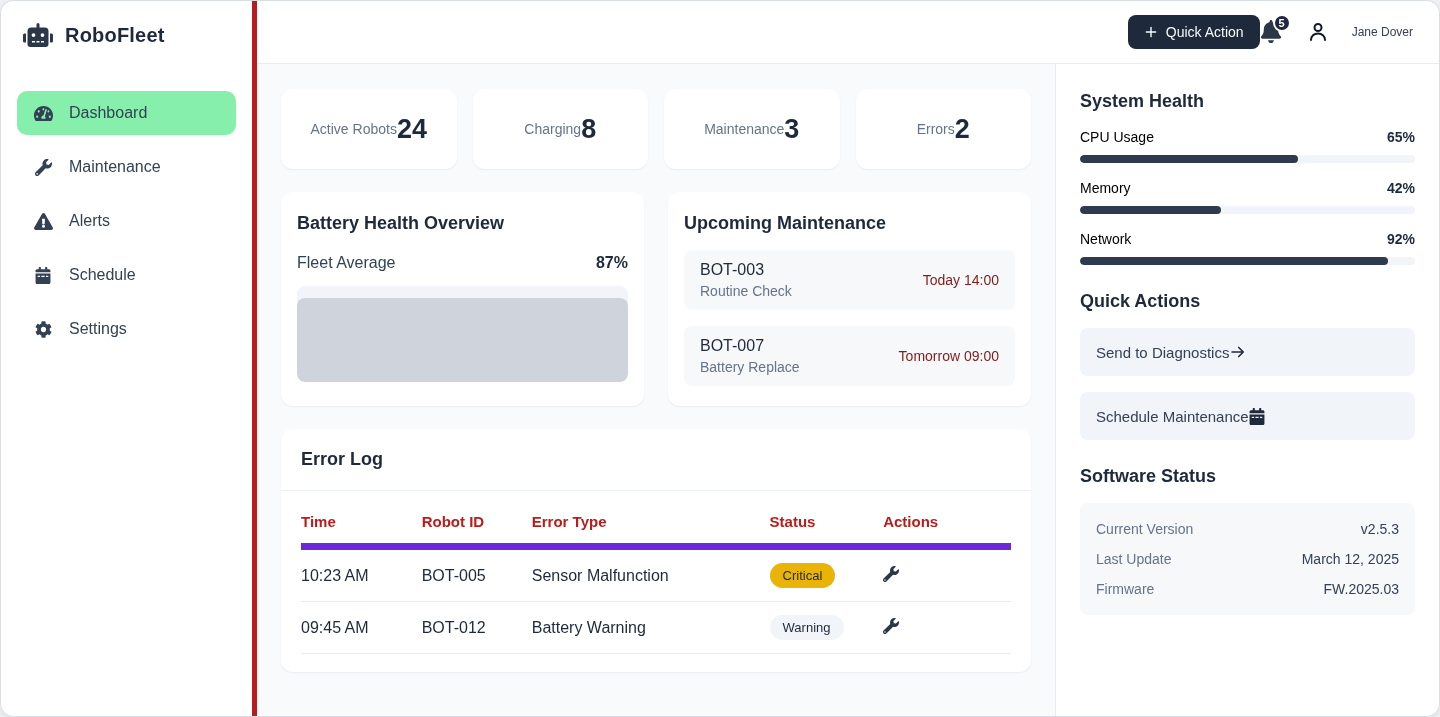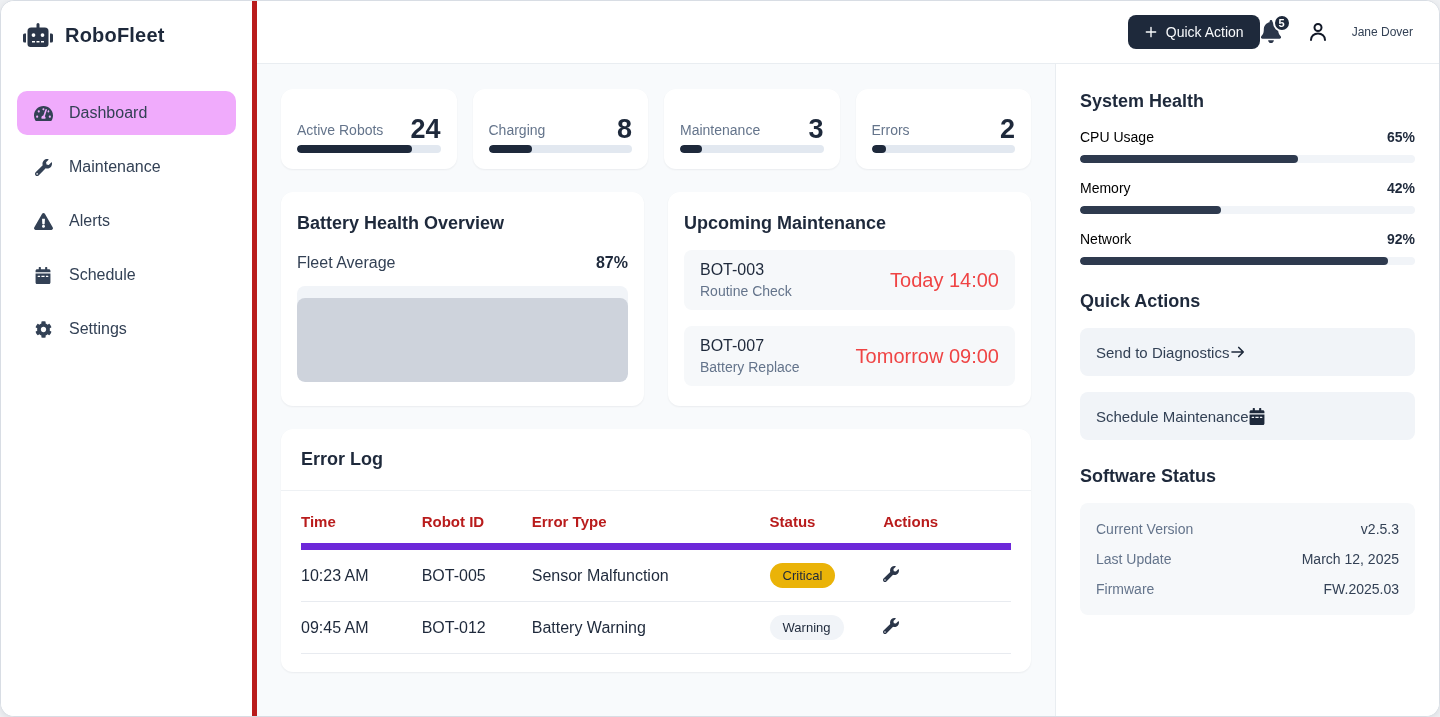--- a/index.html
+++ b/index.html
@@ -7,21 +7,21 @@
   .app { width:1440px; height:717px; background:#ffffff; border:1px solid #d8dde4; border-radius:14px;
          display:flex; overflow:hidden; box-shadow:0 2px 6px rgba(15,23,42,.08); }
 
   
   .sidebar { width:256px; flex:0 0 256px; background:#ffffff; border-right:5px solid #b91c1c; padding:22px 16px; }
   .brand { display:flex; align-items:center; gap:12px; padding:0 6px; margin-bottom:44px; }
   .brand-icon { color:#2b3649; display:flex; }
   .brand-name { font-size:20px; font-weight:700; color:#1e293b; letter-spacing:.2px; }
   .nav-item { display:flex; align-items:center; gap:16px; padding:13px 16px; border-radius:10px;
               margin-bottom:10px; cursor:pointer; color:#334155; font-size:16px; }
-  .nav-item.active { background:#f0abfc;margin-top:8px; }
+  .nav-item.active { background:#86efac;margin-top:8px; }
   .nav-icon { width:20px; display:flex; justify-content:center; color:#334155; }
 
   
   .main-col { flex:1; display:flex; flex-direction:column; min-width:0; }
   .topbar { height:63px; flex:0 0 63px; background:#ffffff; border-bottom:1px solid #e9edf1;
             display:flex; align-items:center; justify-content:flex-end; padding:0 26px 0 24px; }
   .quick-action-btn { display:flex; align-items:center; gap:8px; background:#1e293b; color:#f8fafc;
             border:none; border-radius:8px; padding:9px 16px; font-size:14px; font-weight:500;
             font-family:inherit; cursor:pointer; }
   .topbar-right { display:flex; align-items:center; gap:22px; }
@@ -31,42 +31,42 @@
            justify-content:center; border:2px solid #ffffff; }
   .user-glyph { color:#111827; display:flex; cursor:pointer; }
   .user-name { font-size:12px; color:#334155; }
 
   .content-row { flex:1; display:flex; min-height:0; }
   .main { flex:1; background:#f8fafc; padding:25px 24px; min-width:0; }
 
   
   .stats-grid { display:grid; grid-template-columns:repeat(4,1fr); gap:16px; }
   .card { background:#ffffff; border-radius:12px; box-shadow:0 1px 2px rgba(15,23,42,.06); }
-  .stat-card { padding:16px; height:80px; display:flex; flex-direction:column; justify-content:flex-end; }
+  .stat-card { padding:16px; height:80px; display:flex; justify-content:center; }
   .stat-top { display:flex; align-items:center; justify-content:space-between; }
   .stat-label { font-size:14px; color:#64748b; }
   .stat-value { font-size:27px; font-weight:600; color:#1e293b; }
   .track { height:8px; background:#e2e8f0; border-radius:99px; overflow:hidden; }
   .fill { height:100%; background:#1e293b; border-radius:99px; }
 
   
   .two-col { display:grid; grid-template-columns:1fr 1fr; gap:24px; margin-top:23px; }
   .panel-card { padding:21px 16px 18px 16px; height:214px; }
   .card-title { font-size:18px; font-weight:600; color:#1e293b; }
   .fleet-row { display:flex; align-items:center; justify-content:space-between; margin:20px 0 14px 0; }
   .fleet-label { font-size:16px; color:#334155; }
   .fleet-value { font-size:16px; font-weight:600; color:#1e293b; }
   .chart-ph { height:96px; background:#f1f4f8; border-radius:8px; display:flex; flex-direction:column;
               justify-content:flex-end; overflow:hidden; }
   .chart-fill { background:#ced3dc; border-radius:8px 8px 8px 8px; }
   .upc-item { background:#f6f8fa; border-radius:8px; padding:11px 16px; display:flex; align-items:center;
               justify-content:space-between; margin-top:16px; cursor:pointer; }
   .upc-robot { font-size:16px; font-weight:500; color:#1e293b; }
   .upc-task { font-size:14px; color:#64748b; margin-top:4px; }
-  .upc-time { font-size:20px; color:#ef4444; }
+  .upc-time { font-size:14px; color:#7f1d1d; }
 
   
   .error-card { margin-top:23px; }
   .error-head { padding:20px; border-bottom:1px solid #eef1f4; }
   .error-table { padding:6px 20px 18px 20px; }
   table { width:100%; border-collapse:collapse; }
   th { text-align:left; font-size:15px; font-weight:700; color:#b91c1c; padding:16px 0 13px 0;
        border-bottom:7px solid #6d28d9; }
   td { font-size:16px; color:#1e293b; padding:13px 0; border-bottom:1px solid #e8ebf0; }
   .col-time{width:17%} .col-robot{width:15.5%} .col-type{width:33.5%} .col-status{width:16%} .col-actions{width:18%}

